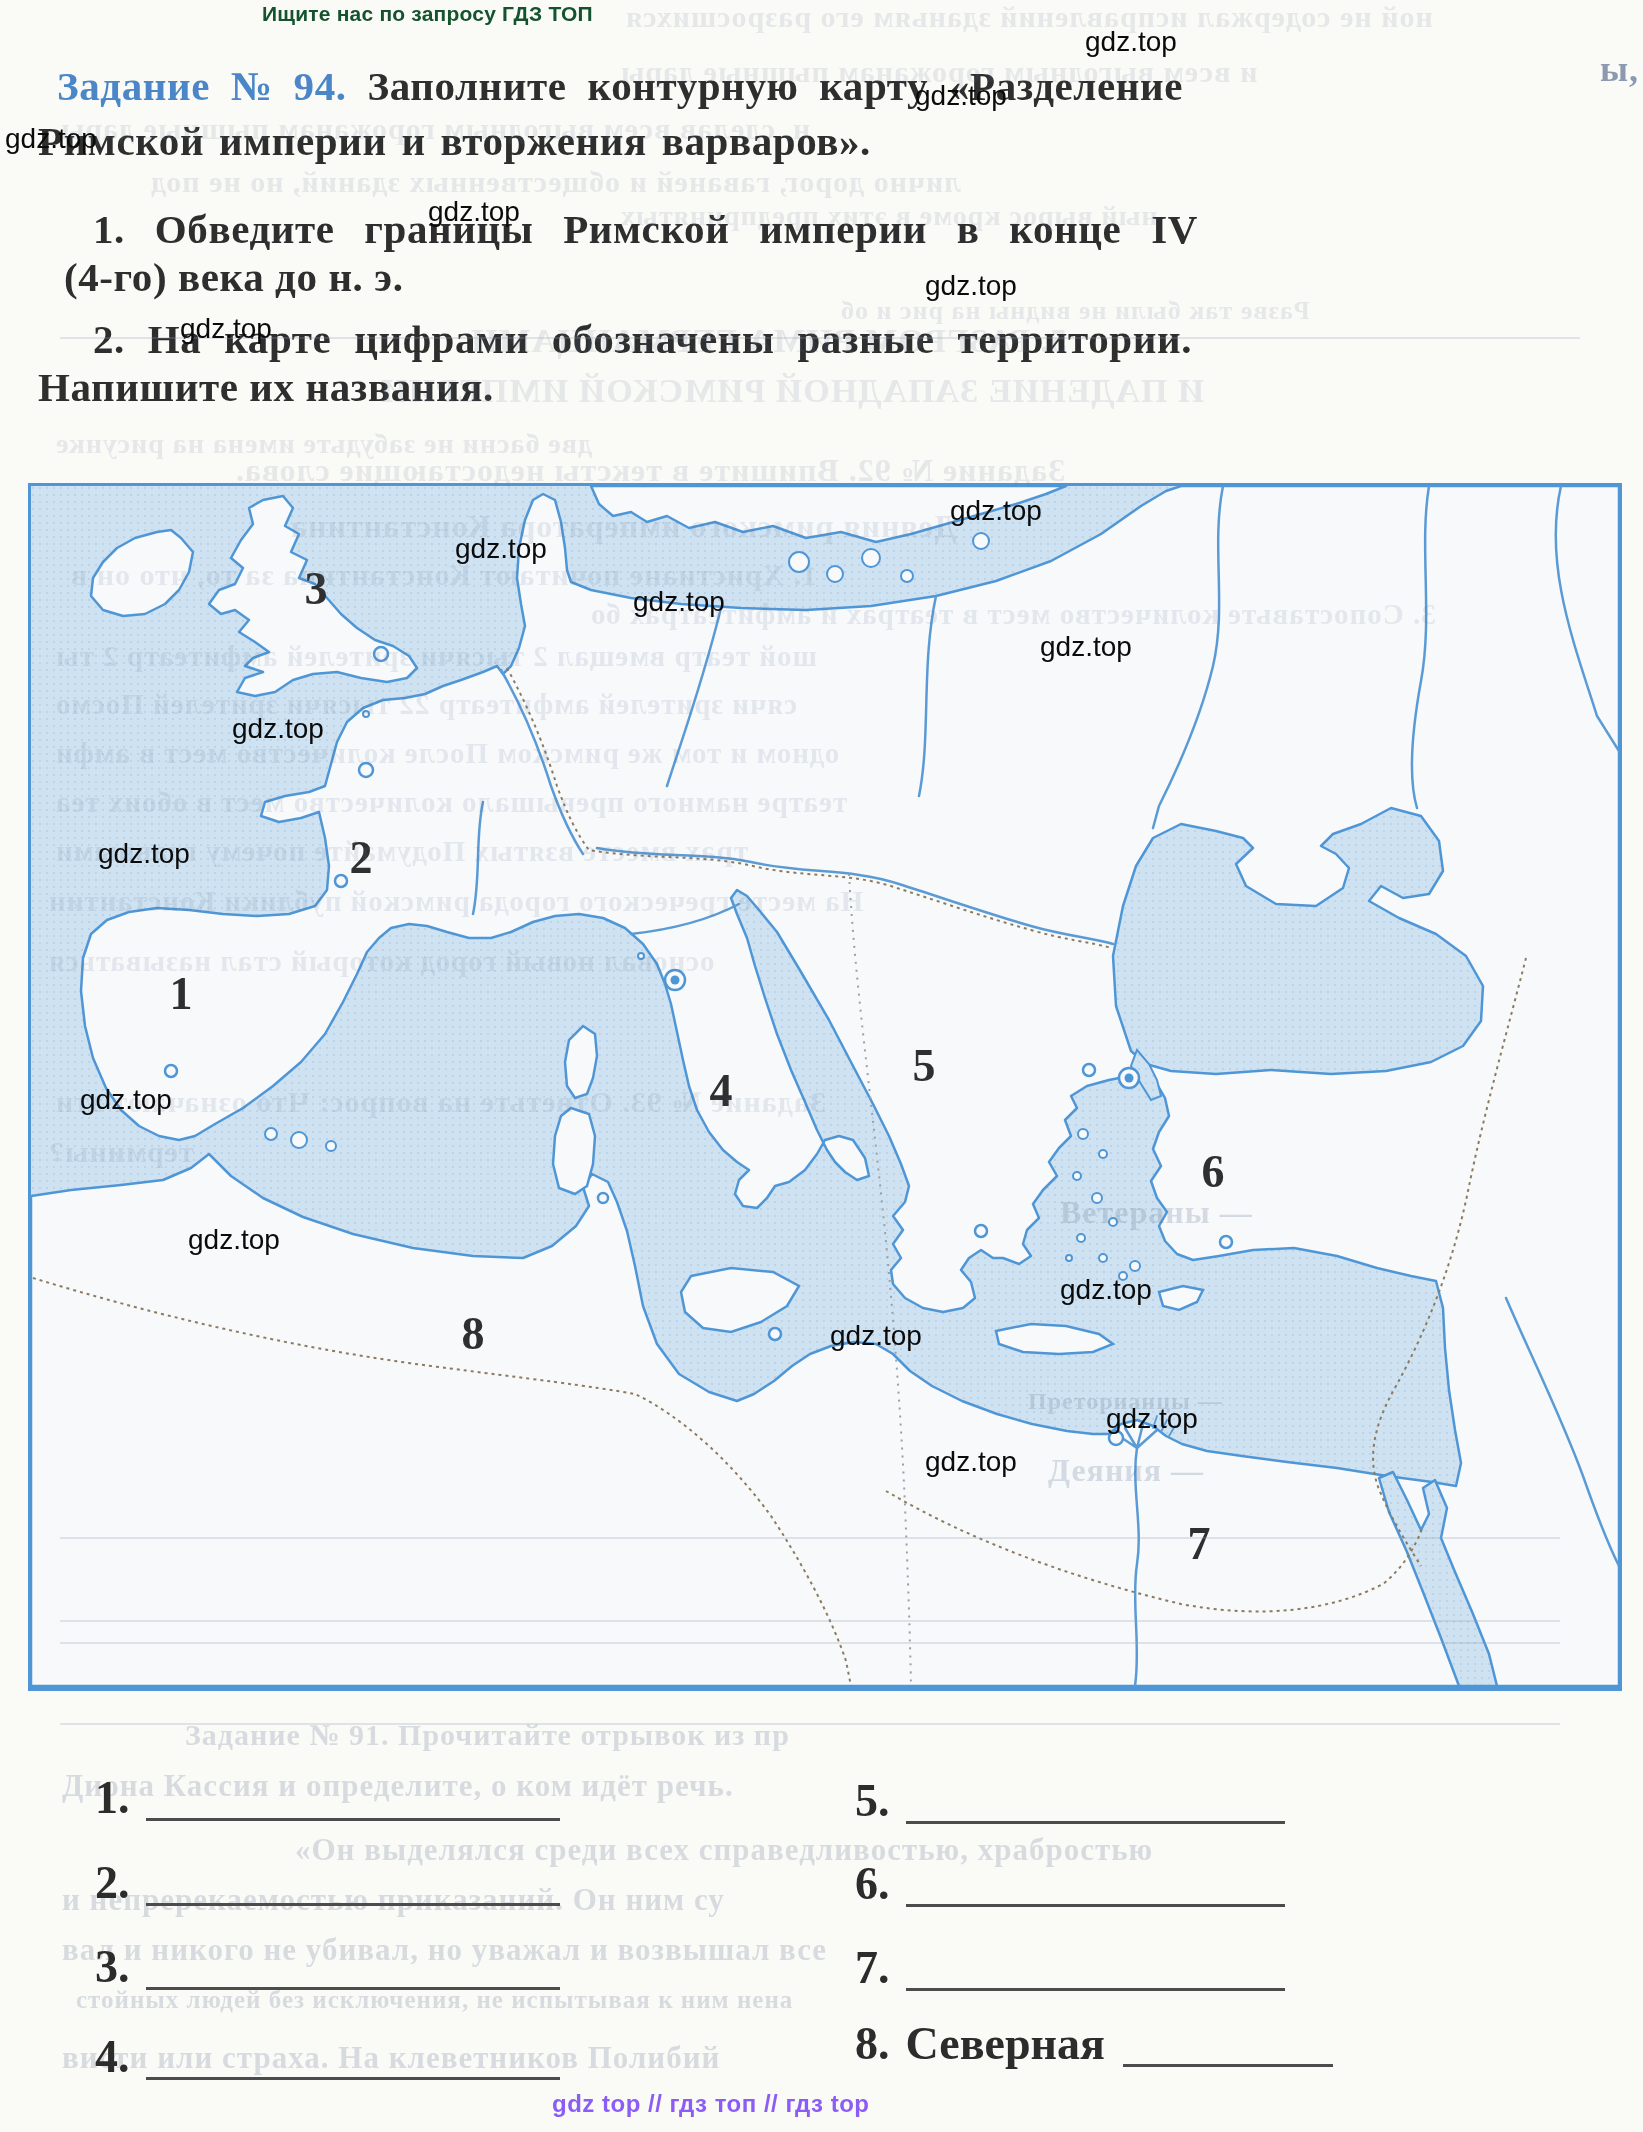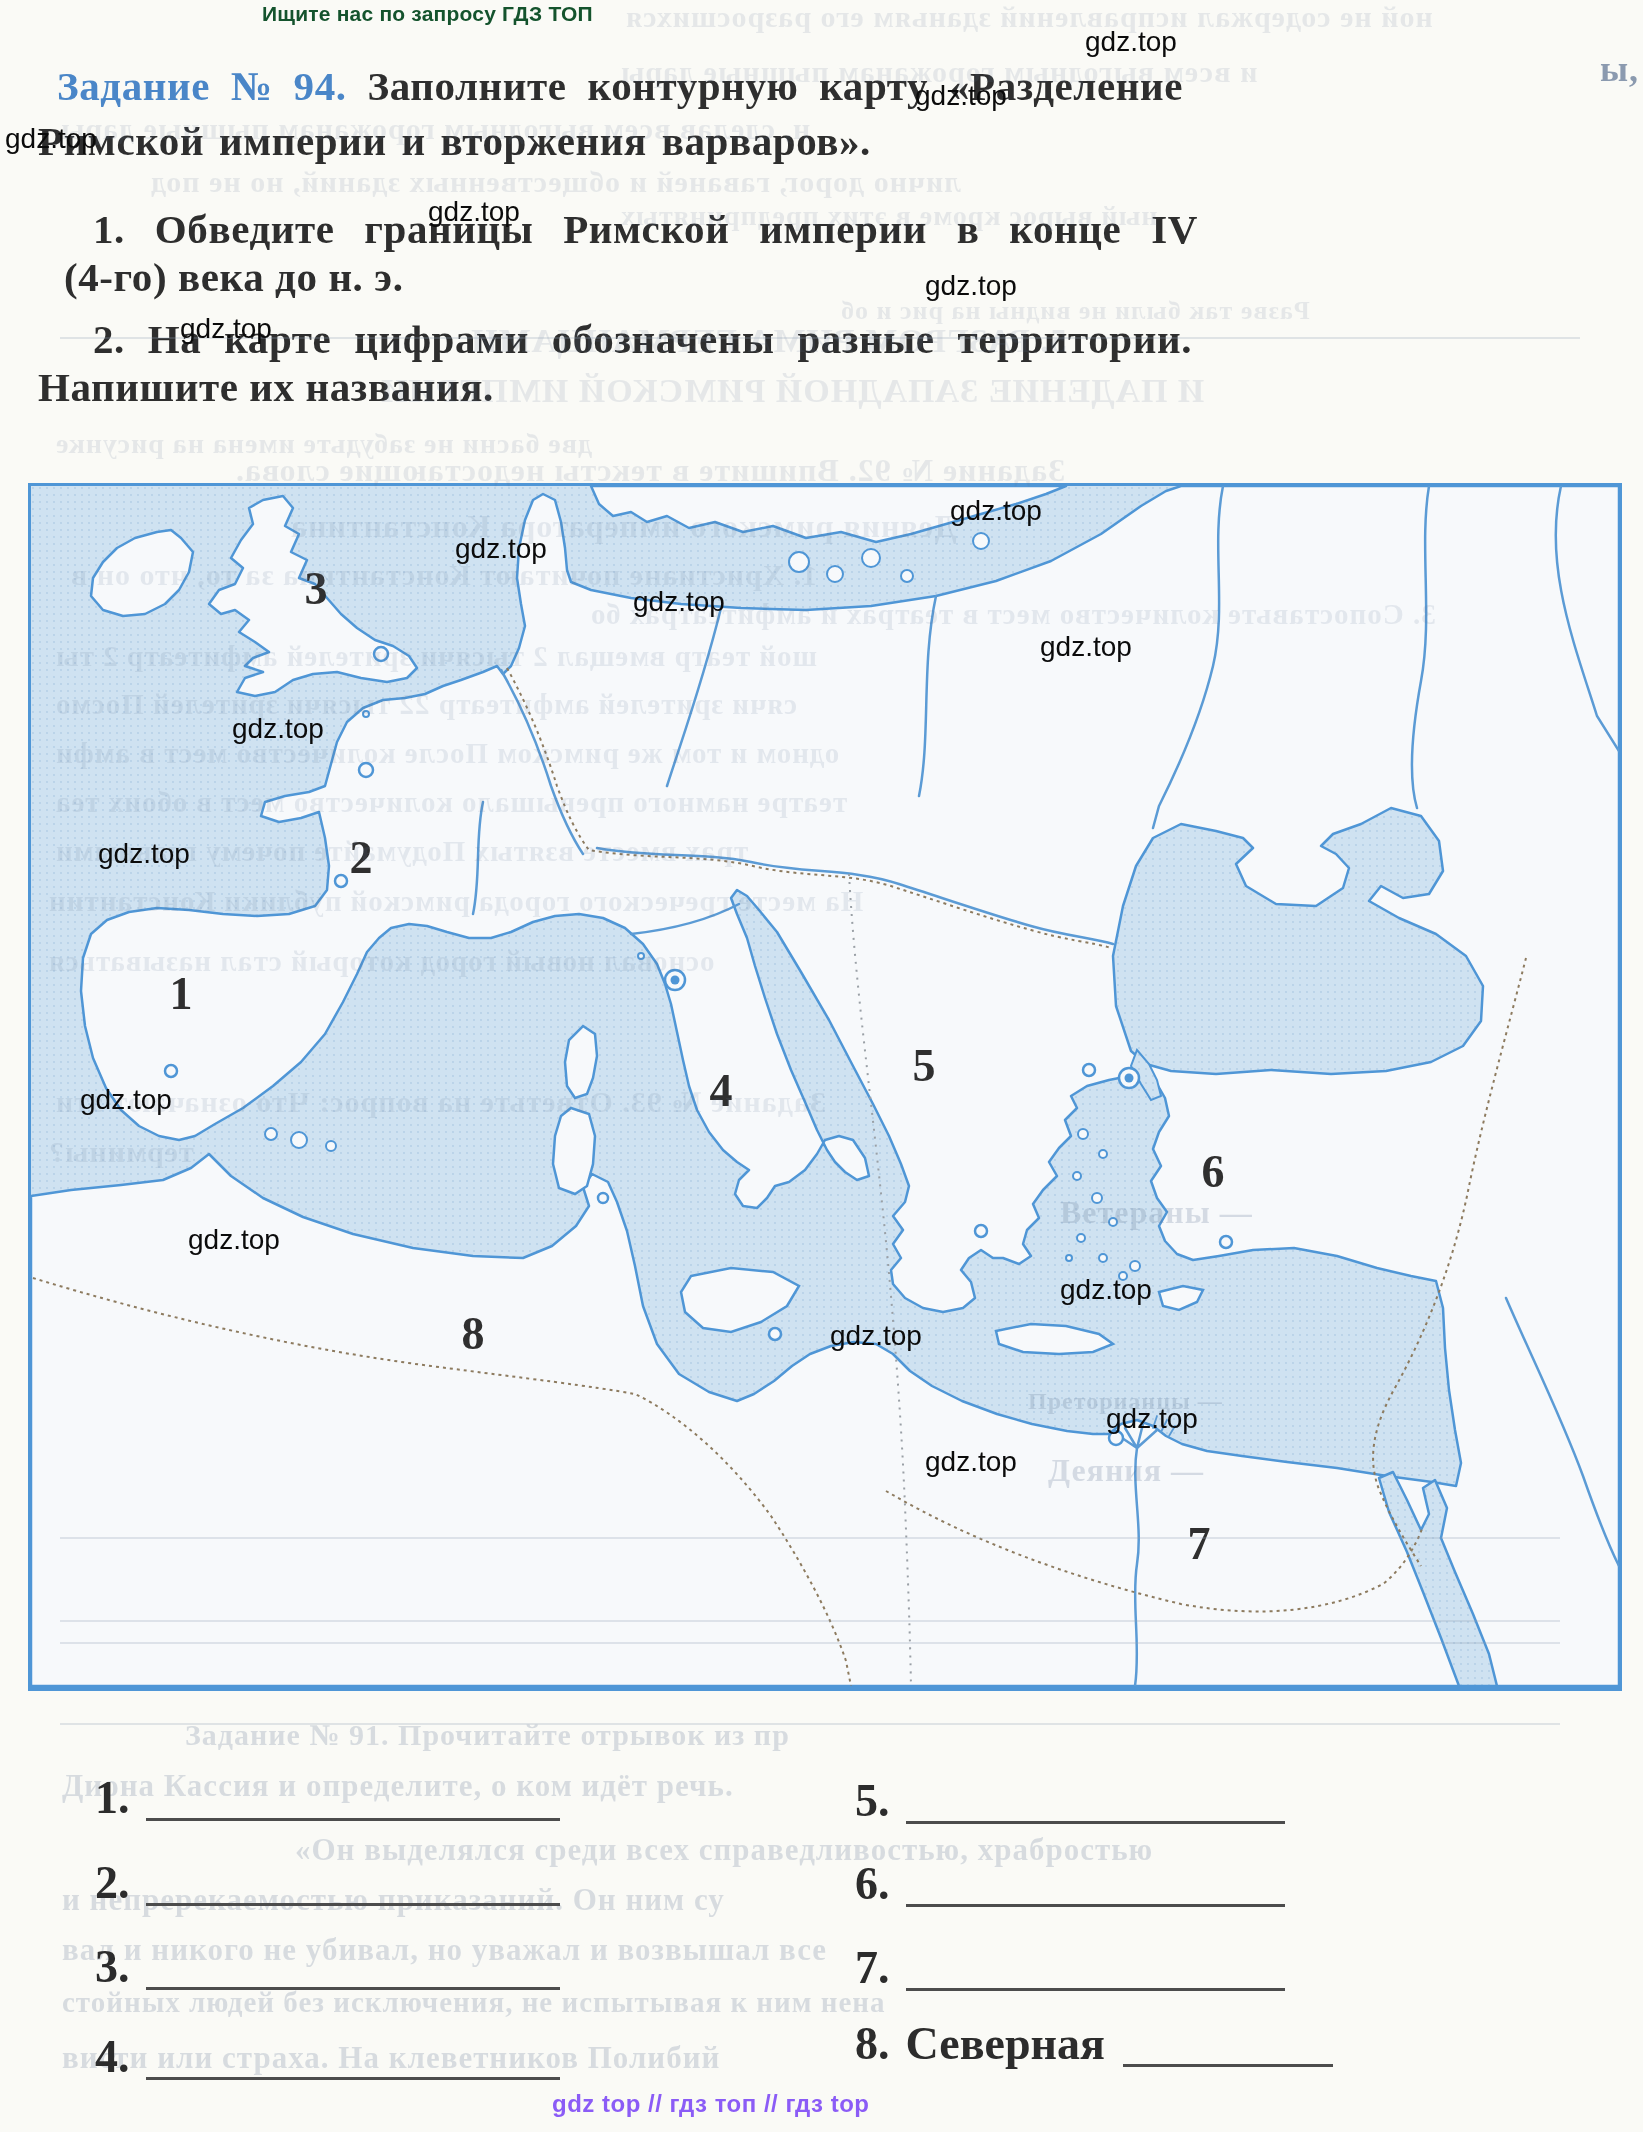--- a/index.html
+++ b/index.html
@@ -289,20 +289,20 @@
 <div class="bleed m" style="left: 55px; top: 1085px; font-size: 30px; opacity: 0.13;">Задание № 93. Ответьте на вопрос: Что означают эти</div>
 <div class="bleed m" style="left: 48px; top: 1135px; font-size: 30px; opacity: 0.13;">термины?</div>
 <div class="bleed" style="left: 1040px; top: 1194px; font-size: 32px; opacity: 0.22; margin-left: 20px;">Ветераны —</div>
 <div class="bleed" style="left: 1028px; top: 1388px; font-size: 24px; opacity: 0.22;">Преторианцы —</div>
 <div class="bleed" style="left: 1048px; top: 1452px; font-size: 32px; opacity: 0.22;">Деяния —</div>
 <div class="bleed" style="left: 185px; top: 1718px; font-size: 30px; opacity: 0.22;">Задание № 91. Прочитайте отрывок из пр</div>
 <div class="bleed" style="left: 62px; top: 1768px; font-size: 31px; opacity: 0.22;">Диона Кассия и определите, о ком идёт речь.</div>
 <div class="bleed" style="left: 295px; top: 1832px; font-size: 31px; opacity: 0.22;">«Он выделялся среди всех справедливостью, храбростью</div>
 <div class="bleed" style="left: 62px; top: 1882px; font-size: 31px; opacity: 0.22;">и непререкаемостью приказаний. Он ним су</div>
 <div class="bleed" style="left: 62px; top: 1932px; font-size: 31px; opacity: 0.22;">вал и никого не убивал, но уважал и возвышал все</div>
-<div class="bleed" style="left: 62px; top: 1986px; font-size: 29px; opacity: 0.22;">стойных людей без исключения, не испытывая к ним нена</div>
+<div class="bleed" style="left: 76px; top: 1986px; font-size: 25px; opacity: 0.22;">стойных людей без исключения, не испытывая к ним нена</div>
 <div class="bleed" style="left: 62px; top: 2040px; font-size: 31px; opacity: 0.22;">висти или страха. На клеветников Полибий</div>
 <div class="bleed" style="left: 1600px; top: 48px; font-size: 36px; opacity: 0.7;">ы,</div>
 <div class="bleed-line" style="left: 60px; top: 337px; width: 1520px;"></div>
 <div class="bleed-line" style="left: 60px; top: 1537px; width: 1500px;"></div>
 <div class="bleed-line" style="left: 60px; top: 1620px; width: 1500px;"></div>
 <div class="bleed-line" style="left: 60px; top: 1642px; width: 1500px;"></div>
 <div class="bleed-line" style="left: 60px; top: 1723px; width: 1500px;"></div>
 
 </body></html>

